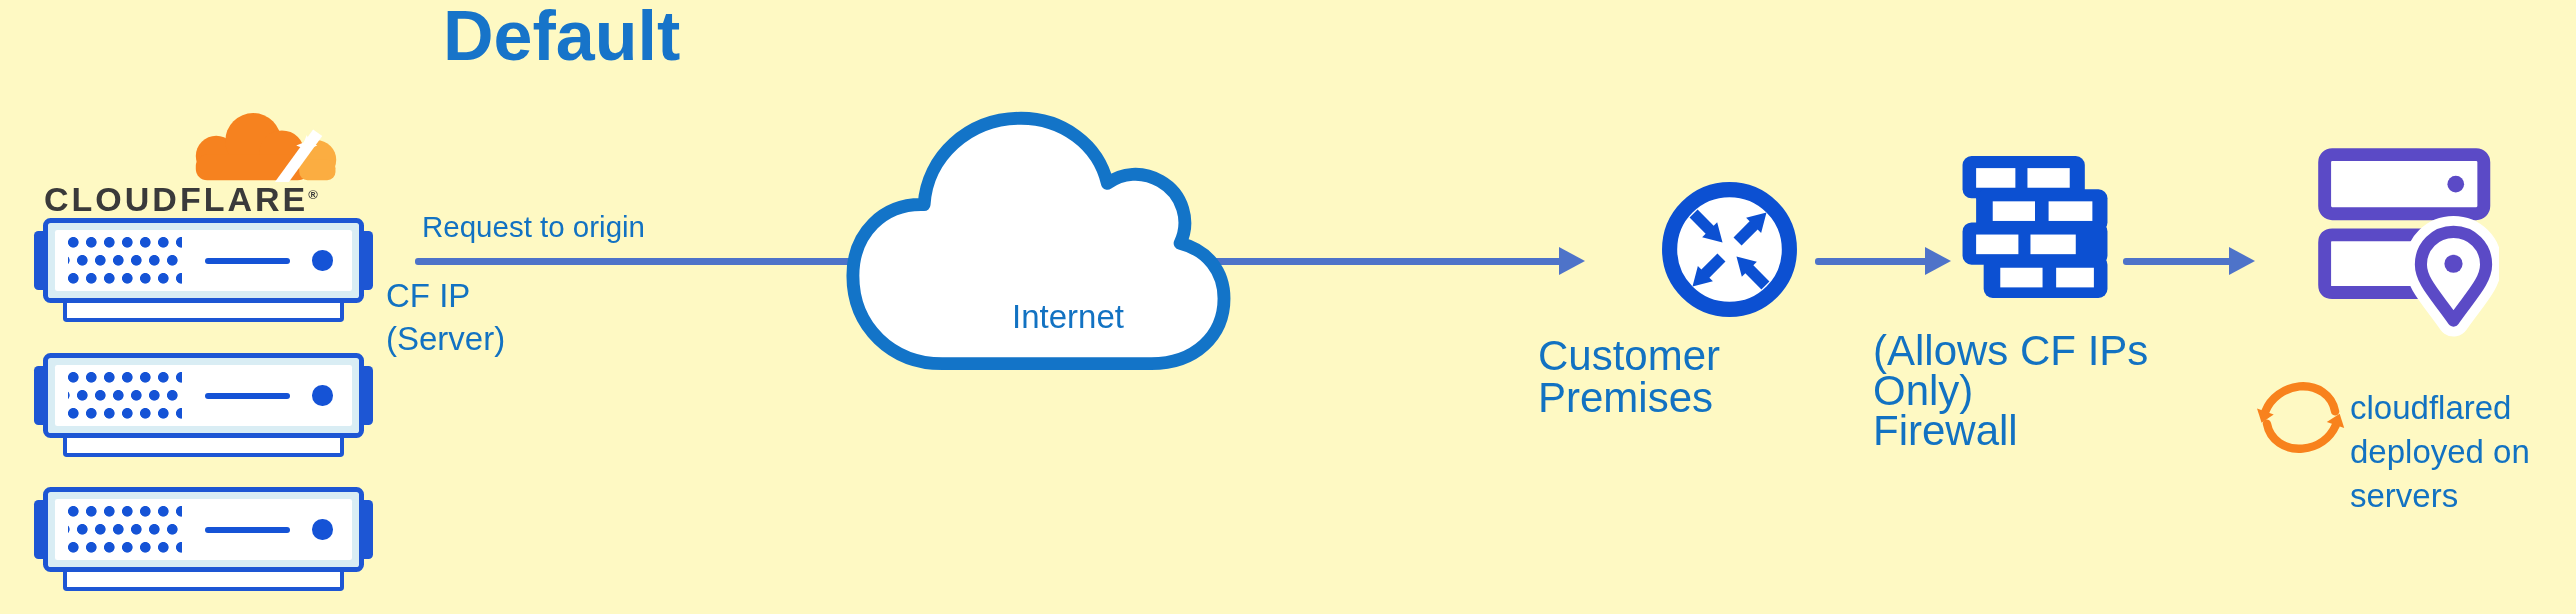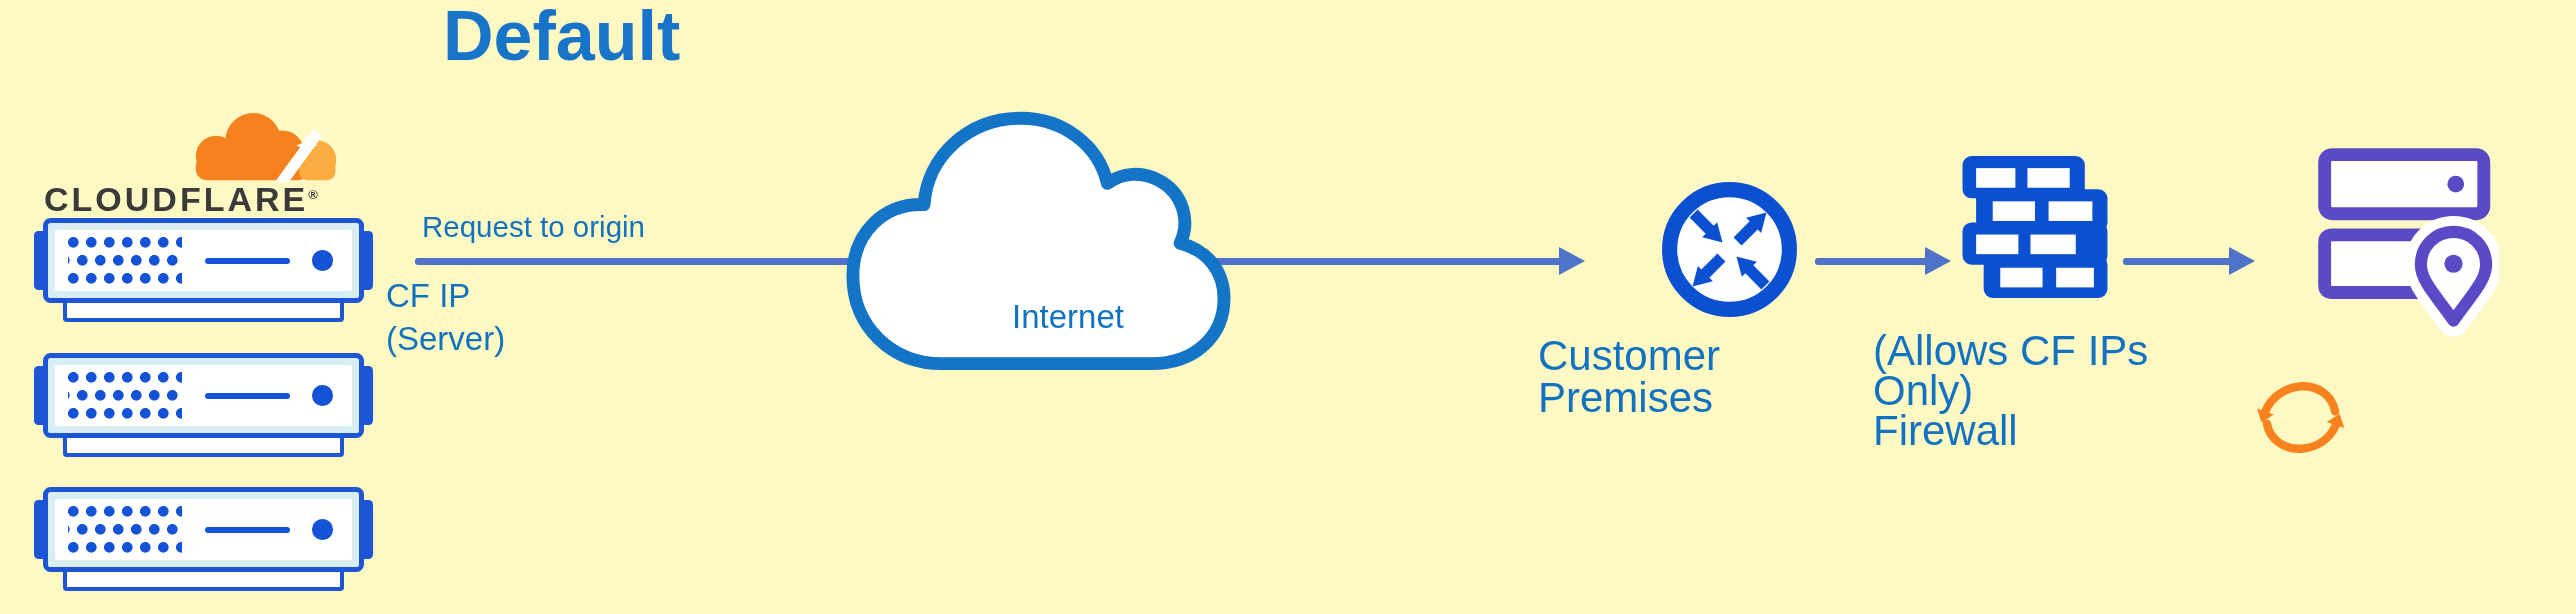--- a/index.html
+++ b/index.html
@@ -228,15 +228,20 @@
   <svg class="sync-icon" viewBox="0 0 124 96">
     <g fill="none" stroke="var(--sync-orange,#f8821d)" stroke-width="11" stroke-linecap="round">
       <path d="M 107,40 C 103,18 83,5 60,7 C 40,9 22,22 15,40"></path>
       <path d="M 17,56 C 21,78 41,91 64,89 C 84,87 100,76 108,58"></path>
     </g>
     <g fill="var(--sync-orange,#f8821d)">
       <path d="M10,55 L26,44 L4,36 Z"></path>
       <path d="M113,43 L119,62 L96,54 Z"></path>
     </g>
   </svg>
+  <div class="note">
+    <div>cloudflared</div>
+    <div>deployed on</div>
+    <div>servers</div>
+  </div>
 
 </div>
 
 
 </body></html>

